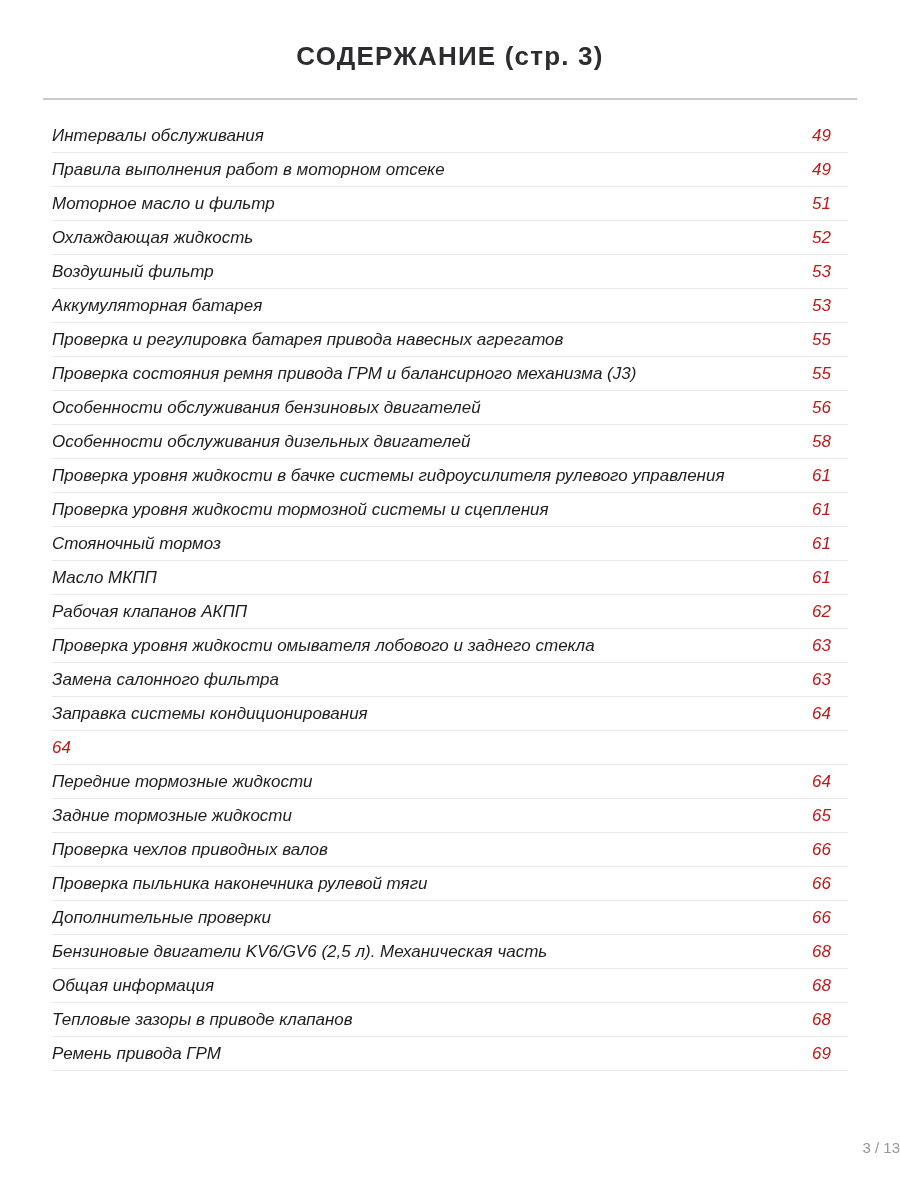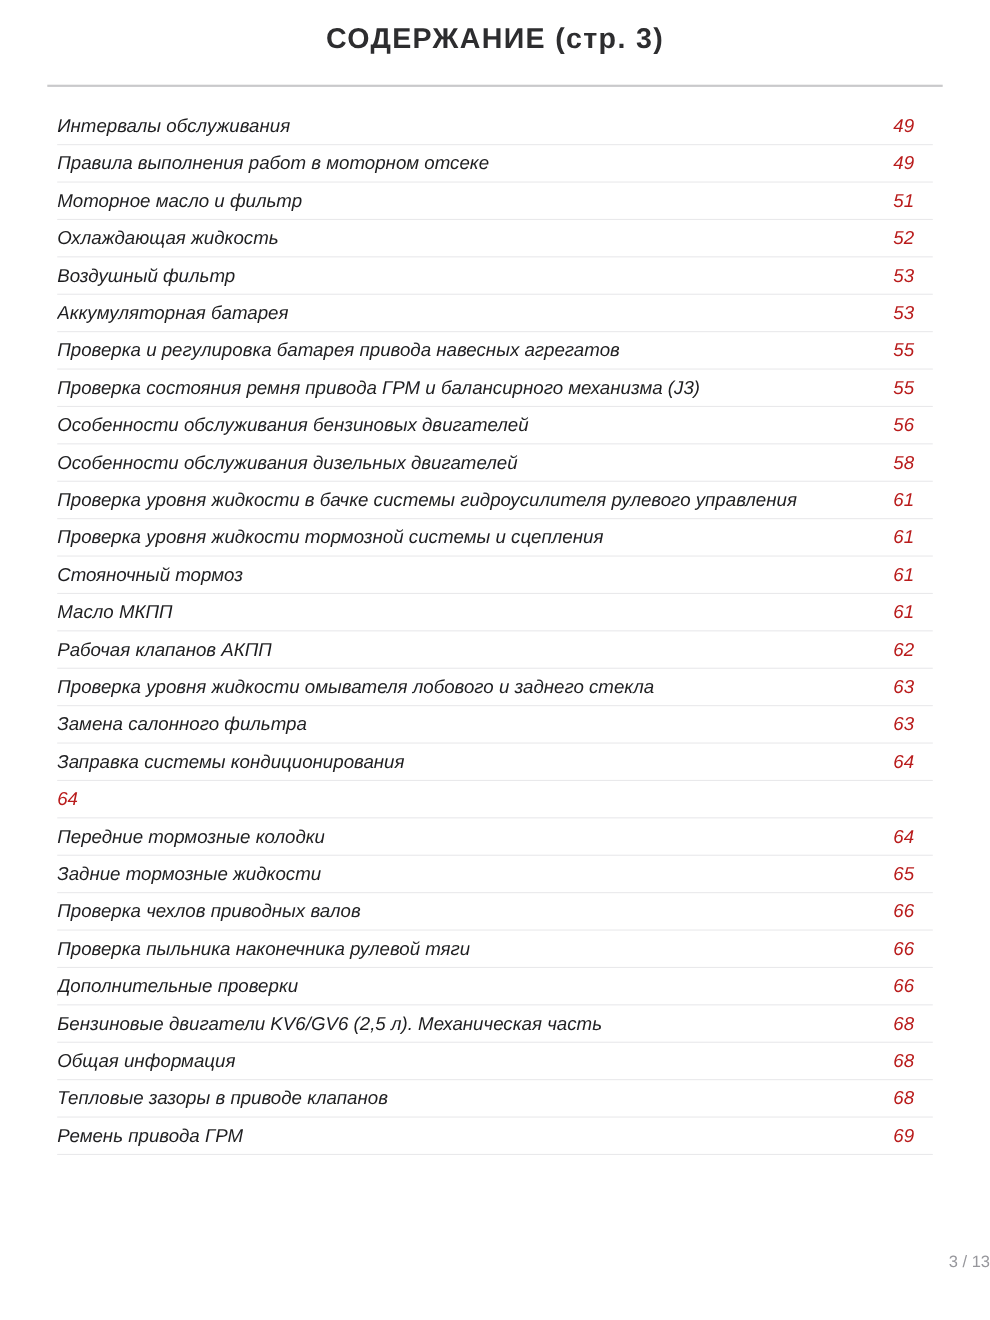--- a/index.html
+++ b/index.html
@@ -10,21 +10,21 @@
     font-family: "Liberation Sans", sans-serif;
     overflow: hidden;
   }
   .page {
     position: relative;
     width: 900px;
     height: 1200px;
     background: #ffffff;
   }
   .page-title {
-    padding-top: 20px;
+    padding-top: 41px;
     text-align: center;
     font-size: 26px;
     line-height: 30px;
     font-weight: 700;
     letter-spacing: 1.2px;
     color: #2d2d2f;
   }
   .header-divider {
     margin: 27px 43px 0 43px;
     height: 0;
@@ -164,21 +164,21 @@
       <div class="toc-row">
         <span class="toc-row-label">Заправка системы кондиционирования</span>
         <span class="toc-row-page">64</span>
       </div>
 
       <div class="toc-row">
         <span class="toc-row-page">64</span>
       </div>
 
       <div class="toc-row">
-        <span class="toc-row-label">Передние тормозные колодки</span>
+        <span class="toc-row-label">Передние тормозные жидкости</span>
         <span class="toc-row-page">64</span>
       </div>
 
       <div class="toc-row">
         <span class="toc-row-label">Задние тормозные жидкости</span>
         <span class="toc-row-page">65</span>
       </div>
 
       <div class="toc-row">
         <span class="toc-row-label">Проверка чехлов приводных валов</span>

